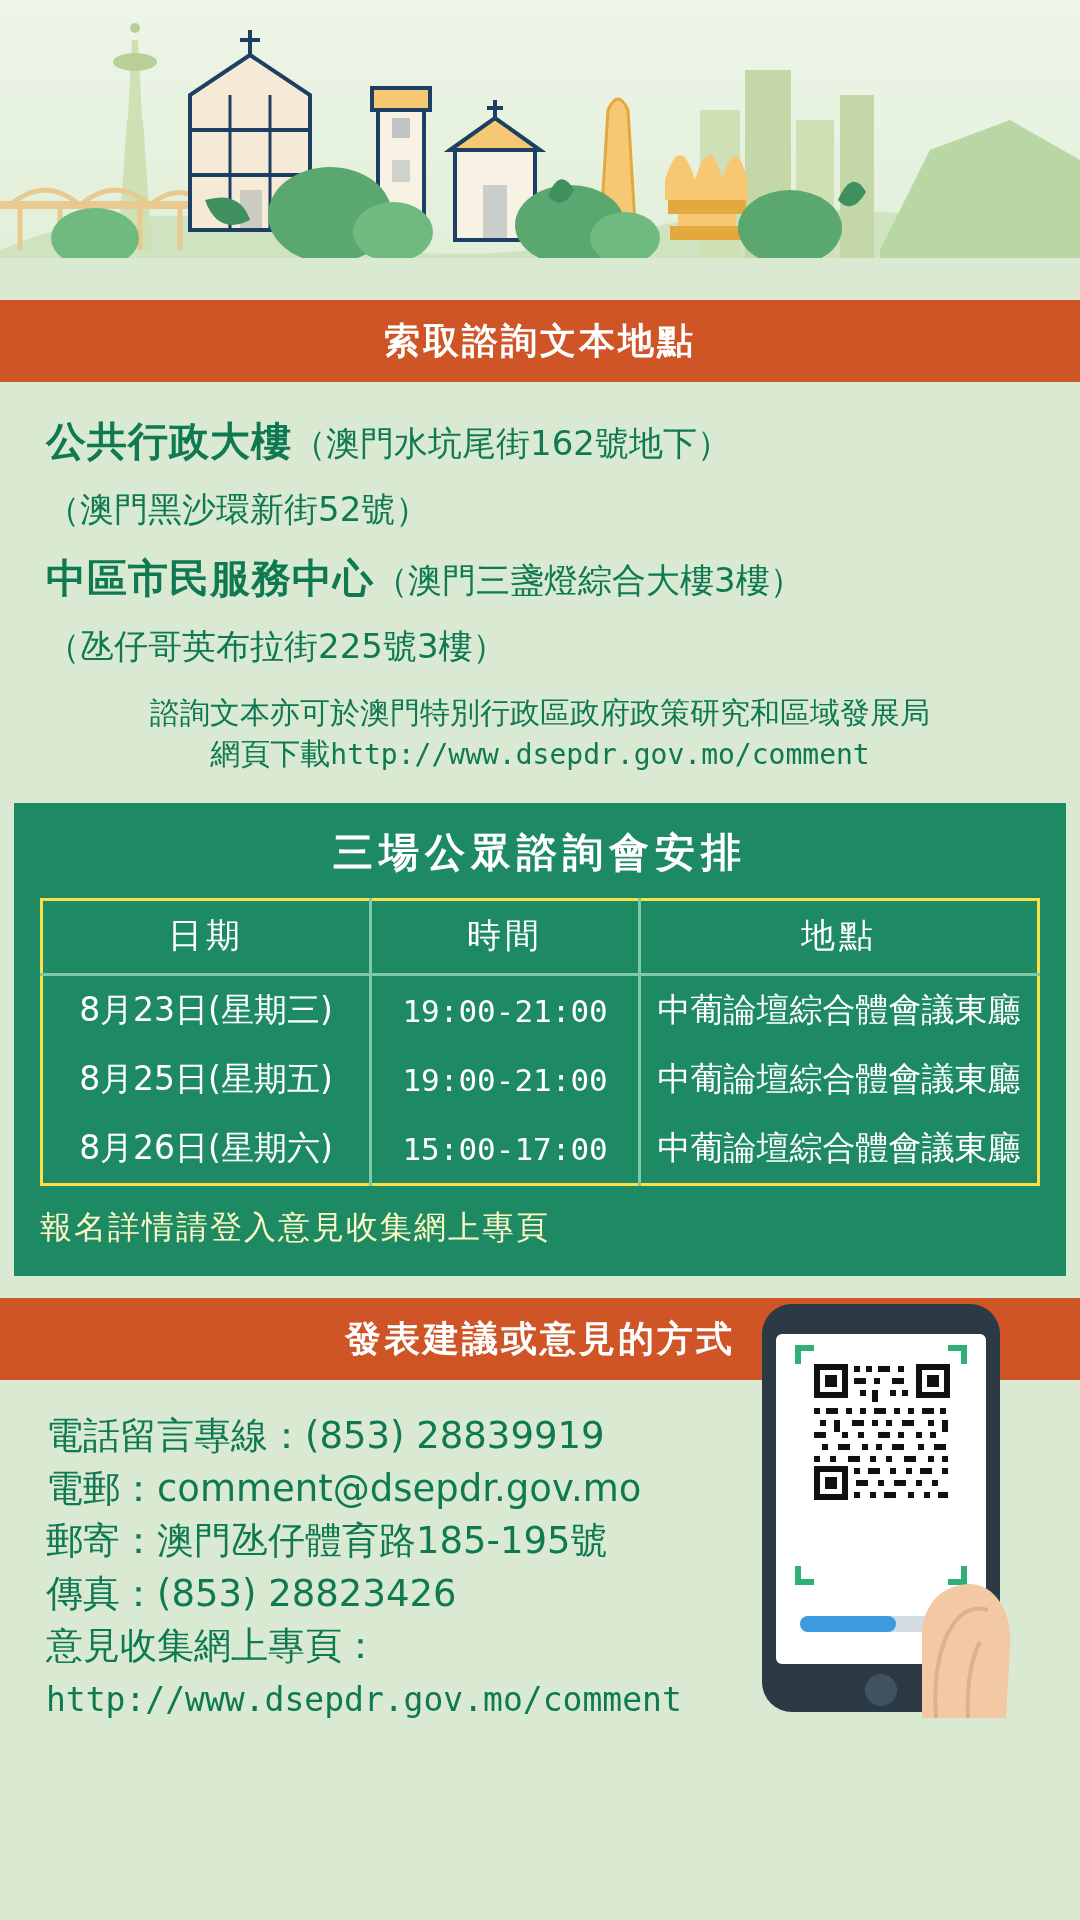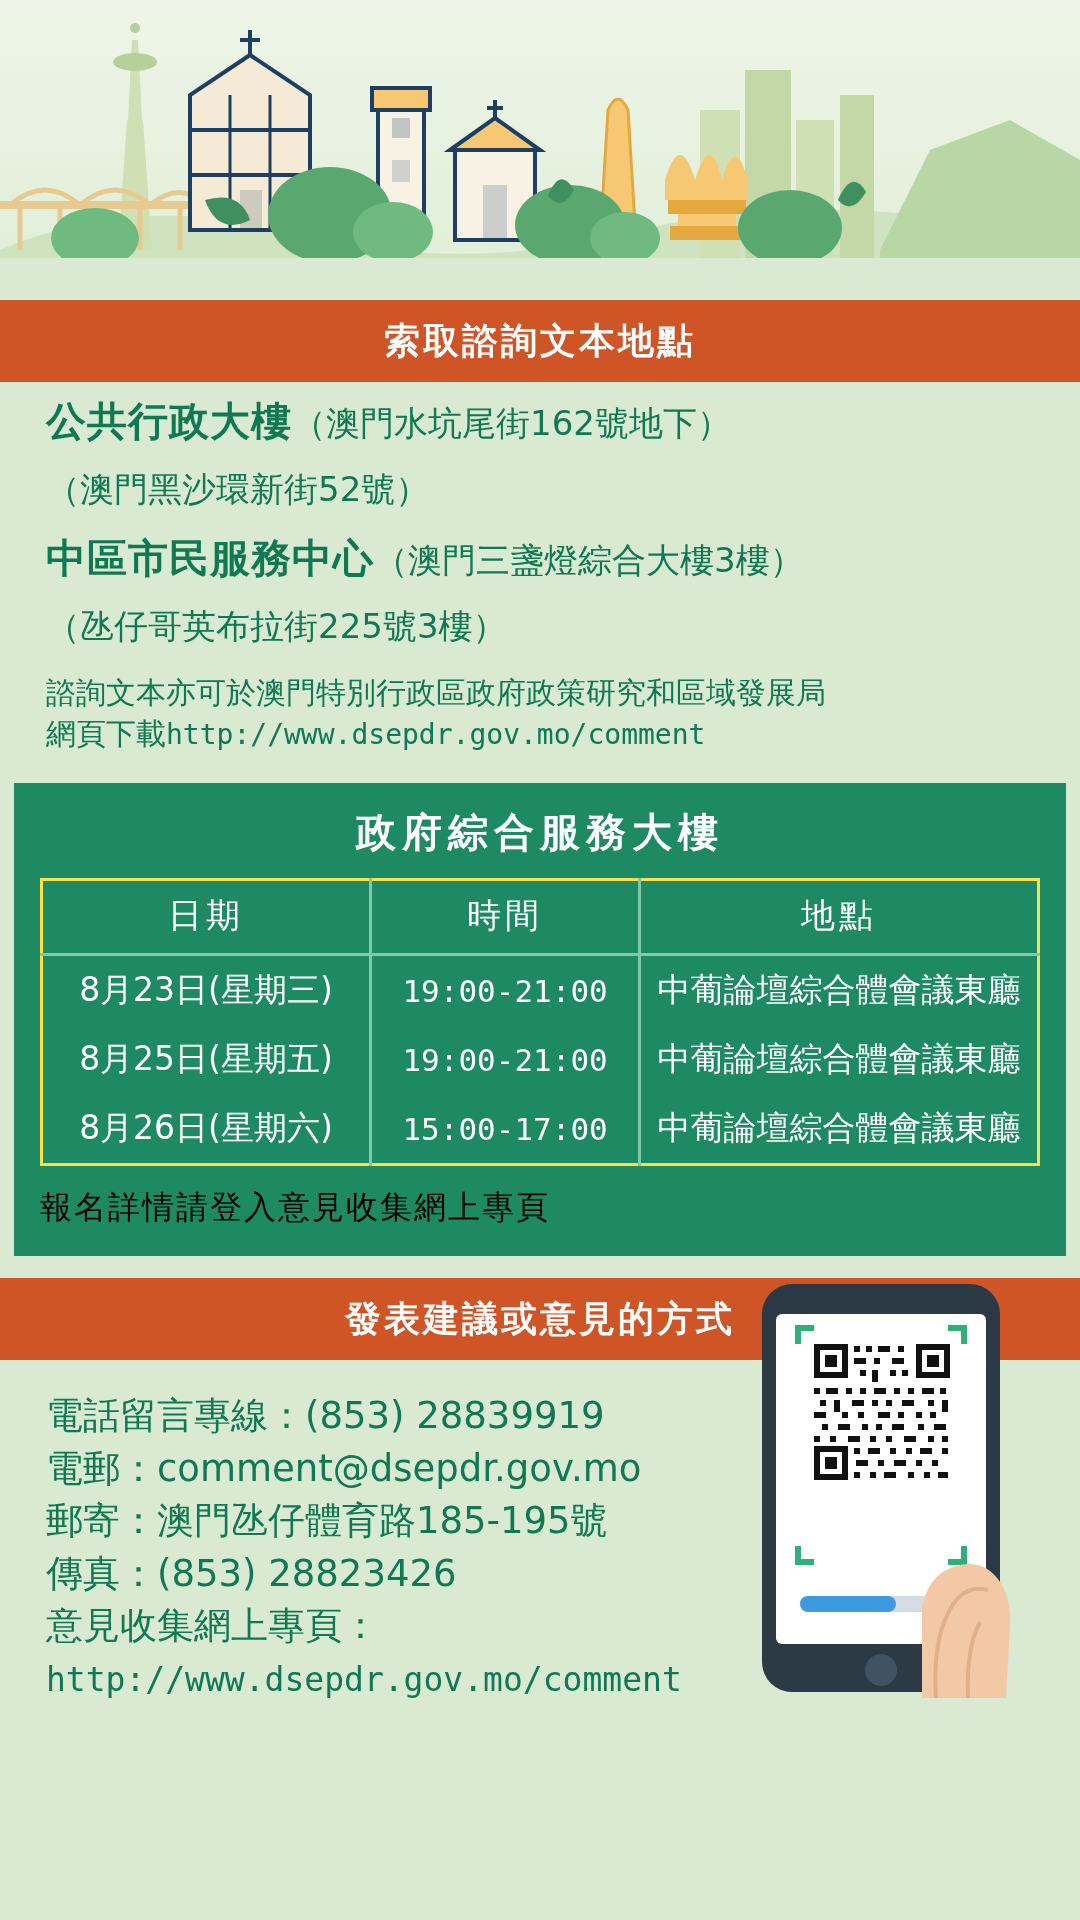--- a/index.html
+++ b/index.html
@@ -17,21 +17,21 @@
 
   
   .banner {
     width:1080px; height:82px;
     display:flex; align-items:center; justify-content:center;
     background:#cf5426; color:#ffffff;
     font-size:36px; font-weight:bold; letter-spacing:3px;
   }
 
   
-  .locations { padding:12px 46px 10px 46px; }
+  .locations { padding:32px 46px 10px 46px;text-align:center; }
   .loc-row {
     display:flex; align-items:baseline; flex-wrap:nowrap;
     margin-bottom:18px; white-space:nowrap;
   }
   .loc-name { font-size:40px; font-weight:bold; color:#0f7a52; letter-spacing:1px; }
   .loc-addr { font-size:34px; color:#0f7a52; letter-spacing:0px; }
 
   .loc-note {
     margin-top:22px;
     font-size:30px; line-height:1.38; color:#0f7a52; letter-spacing:0px;
@@ -60,21 +60,21 @@
     border-left:3px solid #7fc9a8;
   }
   table.sched th:first-child, table.sched td:first-child { border-left:none; }
   table.sched thead th { font-size:34px; letter-spacing:4px; padding-bottom:14px; }
   table.sched thead tr { border-bottom:3px solid #7fc9a8; }
   table.sched td.col-date { width:33%; letter-spacing:0px; }
   table.sched td.col-time { width:27%; font-family:"DejaVu Sans Mono","Liberation Mono",monospace; font-size:31px; }
   table.sched td.col-place { width:40%; letter-spacing:0px; }
 
   .sessions-foot {
-    margin-top:20px; color:#000000; font-size:32px; letter-spacing:2px;
+    margin-top:20px; color:#fef9c3; font-size:32px; letter-spacing:2px;
   }
 
   
   .contact {
     position:relative; padding:30px 46px 0 46px; height:330px;
   }
   .contact-lines { width:640px; }
   .contact-line {
     font-size:37px; color:#0f7a52; line-height:1.42; white-space:nowrap;
   }
@@ -201,21 +201,21 @@
 
     <div class="loc-note">
       <div>諮詢文本亦可於澳門特別行政區政府政策研究和區域發展局</div>
       <div>
         <span>網頁下載</span><span class="url">http://www.dsepdr.gov.mo/comment</span>
       </div>
     </div>
   </div>
 
   <div class="sessions">
-    <div class="sessions-title">政府綜合服務大樓</div>
+    <div class="sessions-title">三場公眾諮詢會安排</div>
 
     <table class="sched">
       <thead>
         <tr>
           <th>日期</th>
           <th>時間</th>
           <th>地點</th>
         </tr>
       </thead>
       <tbody>

